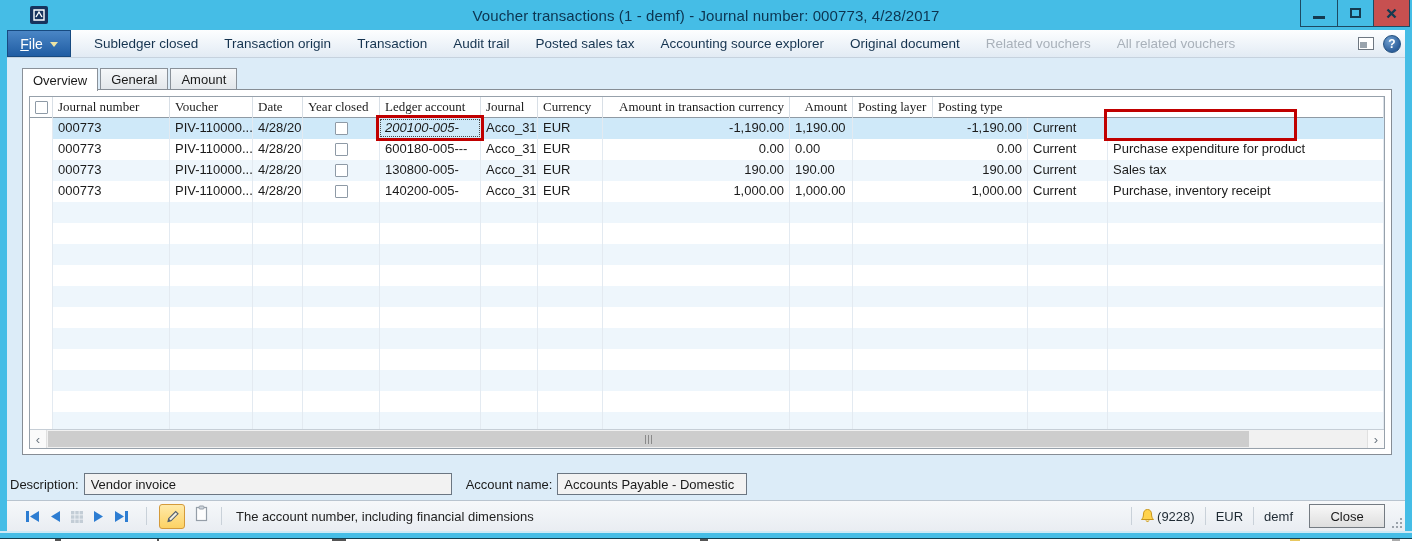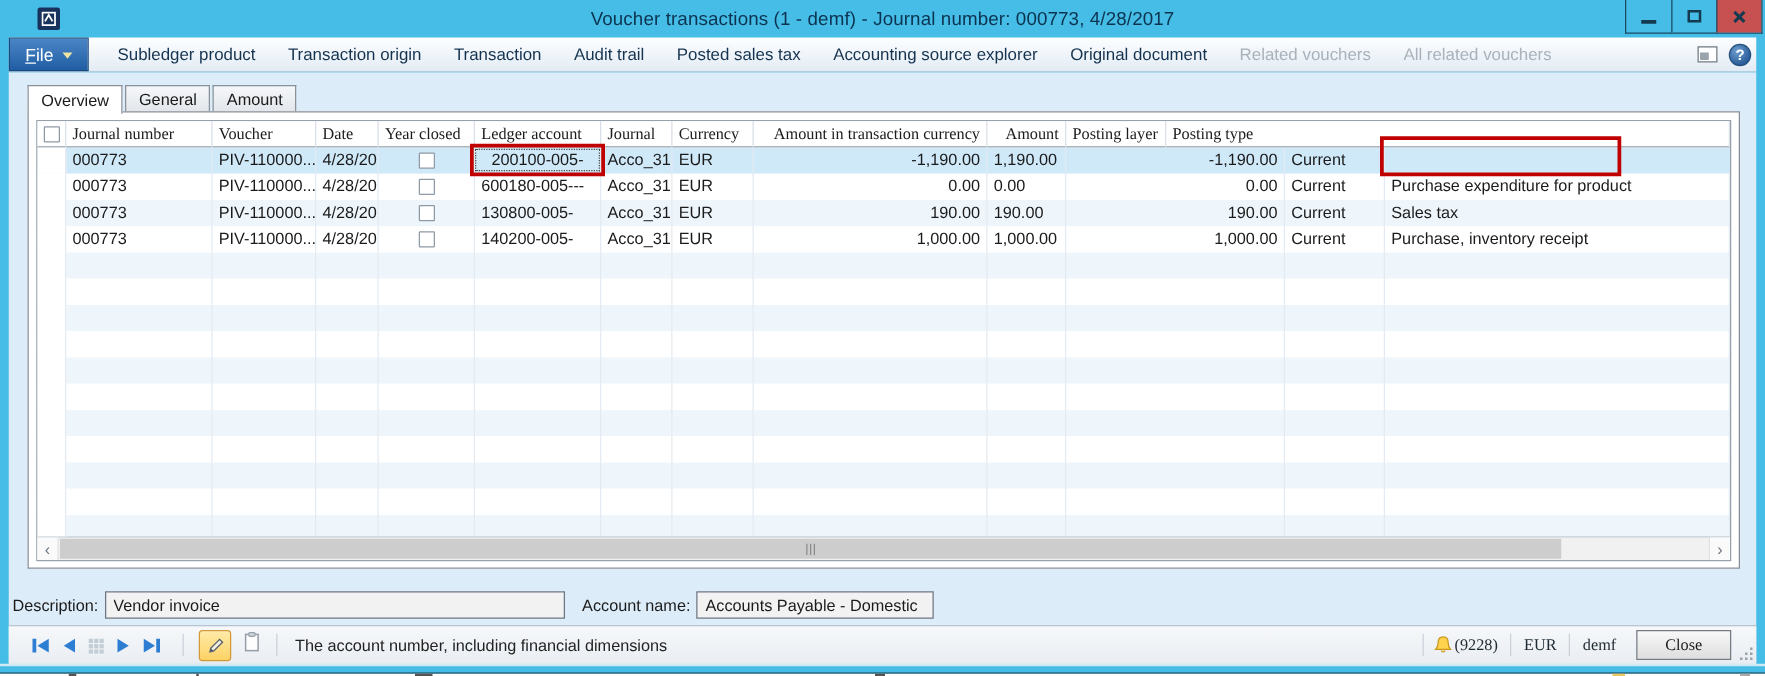--- a/index.html
+++ b/index.html
@@ -100,21 +100,21 @@
   .statusbar { margin-top:auto; height:31px; border-top:1px solid #b9c4cf;
     background:linear-gradient(#f6f8fa,#e9edf2); display:flex; align-items:center;
     padding:0 8px 0 18px; position:relative; }
   .nav-ico { margin-right:9px; display:flex; align-items:center; }
   .sb-sep { width:1px; height:18px; background:#c9d1d9; margin:0 8px; }
   .pencil-btn { width:26px; height:25px; border:1px solid #d49a3a; border-radius:3px;
     background:linear-gradient(#ffeaa9,#fdd264); display:flex; align-items:center; justify-content:center;
     margin:0 9px 0 4px; }
   .clip-ico { margin-right:4px; }
   .sb-msg { font-size:13px; color:#222; margin-left:6px; }
-  .sb-right { margin-left:auto; display:flex; align-items:center;font-family:Liberation Serif, serif; }
+  .sb-right { margin-left:auto; display:flex; align-items:center; }
   .sb-text { font-size:13px; color:#1f2a33; padding:0 2px; }
   .close-btn { width:76px; height:24px; border:1px solid #747b82; background:linear-gradient(#f8f8f8,#dedede);
     font-size:13px; color:#1a1a1a; display:flex; align-items:center; justify-content:center;
     margin-left:14px; margin-right:12px; }
   .grip { width:10px; height:10px; position:absolute; right:3px; bottom:3px; }
   .grip i { position:absolute; width:2px; height:2px; background:#9aa2aa; }
 
   
   .bottom-border { height:8px; background:#45bde6; border-top:2px solid #cfe9f5;
     border-bottom:1px solid #123f52; margin:0; }
@@ -148,21 +148,21 @@
       </div>
     </div>
   </div>
 
   <div class="menubar">
     <div class="file-btn">
       <span class="lbl">File</span>
       <span class="dd-arrow"></span>
     </div>
     <div class="menu-items">
-      <div class="menu-item">Subledger product</div>
+      <div class="menu-item">Subledger closed</div>
       <div class="menu-item">Transaction origin</div>
       <div class="menu-item">Transaction</div>
       <div class="menu-item">Audit trail</div>
       <div class="menu-item">Posted sales tax</div>
       <div class="menu-item">Accounting source explorer</div>
       <div class="menu-item">Original document</div>
       <div class="menu-item disabled">Related vouchers</div>
       <div class="menu-item disabled">All related vouchers</div>
     </div>
     <div class="menubar-right">
@@ -199,21 +199,21 @@
           </div>
         <div class="gbody">
             <div class="grow sel">
               <div class="gcell selcol" style="width: 23px; text-align: left;"></div>
               <div class="gcell" style="width: 117px; text-align: left;">000773</div>
               <div class="gcell" style="width: 83px; text-align: left;">PIV-110000...</div>
               <div class="gcell" style="width: 50px; text-align: left;">4/28/20...</div>
               <div class="gcell center" style="width: 77px; text-align: left;">
                 <span class="cbx"></span>
               </div>
-              <div class="gcell" style="width: 101px; text-align: center;">200100-005-</div>
+              <div class="gcell" style="width: 101px; text-align: left; font-style: italic;">200100-005-</div>
               <div class="gcell" style="width: 57px; text-align: left;">Acco_31</div>
               <div class="gcell" style="width: 65px; text-align: left;">EUR</div>
               <div class="gcell" style="width: 187px; text-align: right;">-1,190.00</div>
               <div class="gcell" style="width: 63px; text-align: left;">1,190.00</div>
               <div class="gcell" style="width: 175px; text-align: right;">-1,190.00</div>
               <div class="gcell" style="width: 80px; text-align: left;">Current</div>
             </div>
             <div class="grow">
               <div class="gcell selcol" style="width: 23px; text-align: left;"></div>
               <div class="gcell" style="width: 117px; text-align: left;">000773</div>

